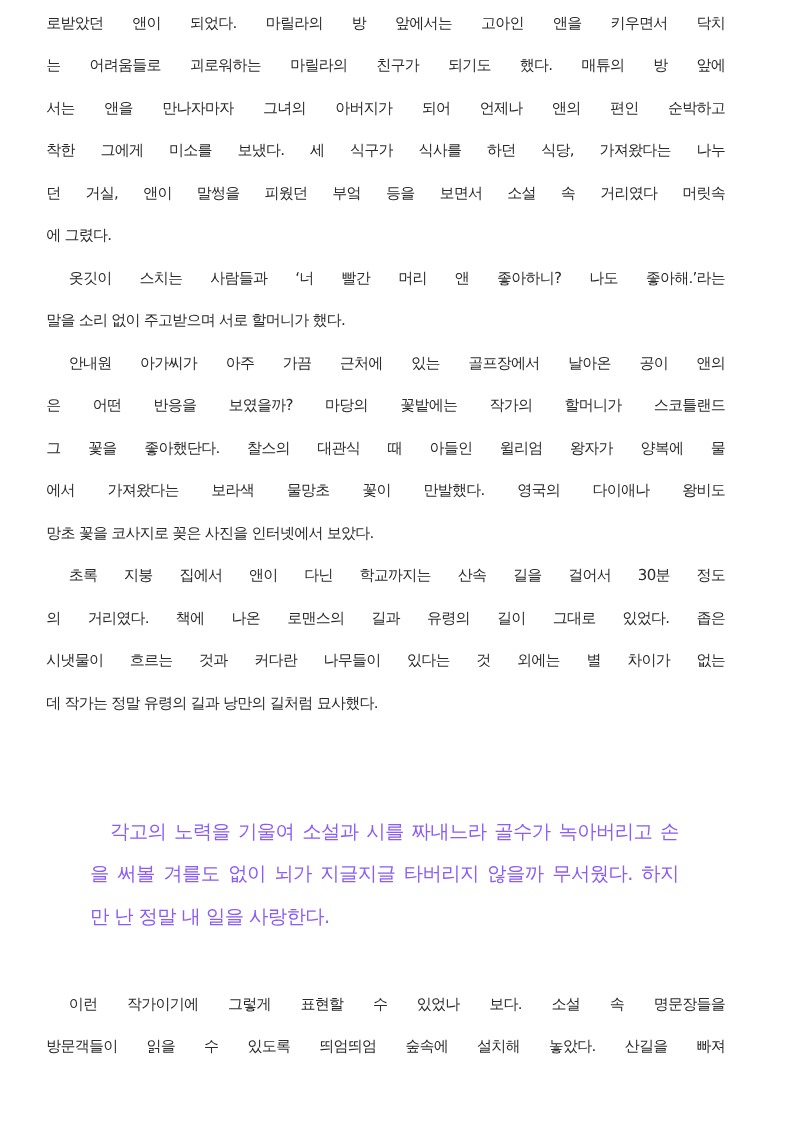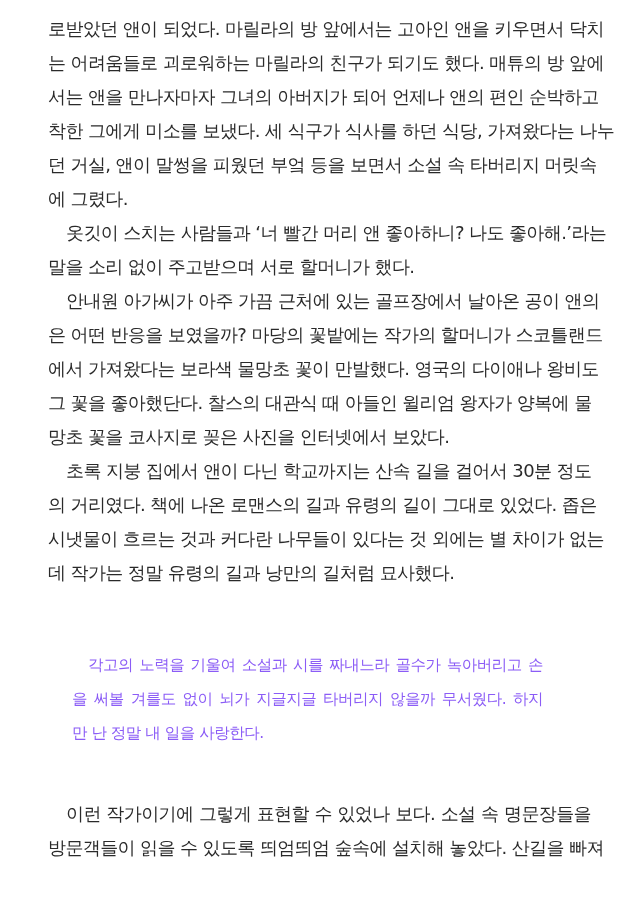--- a/index.html
+++ b/index.html
@@ -15,24 +15,24 @@
       font-family: "DejaVu Sans", "Liberation Sans", sans-serif;
       color: #2a2a2a;
     }
     .page {
       position: absolute;
       left: 37px;
       top: 0;
       width: 543px;
     }
     .body-text {
-      font-size: 18px;
+      font-size: 12px;
       line-height: 34px;
       letter-spacing: -0.6px;
-      margin: 11px;
+      margin: 0;
       word-break: keep-all;
       white-space: nowrap;
     }
     .line {
       display: block;
       height: 34px;
       text-align: justify;
       text-align-last: justify;
     }
     .line.last {
@@ -59,28 +59,28 @@
   </style>
 </head>
 <body>
 
 <div class="page">
   <div class="block-1 body-text">
     <span class="line">로받았던 앤이 되었다. 마릴라의 방 앞에서는 고아인 앤을 키우면서 닥치</span>
     <span class="line">는 어려움들로 괴로워하는 마릴라의 친구가 되기도 했다. 매튜의 방 앞에</span>
     <span class="line">서는 앤을 만나자마자 그녀의 아버지가 되어 언제나 앤의 편인 순박하고</span>
     <span class="line">착한 그에게 미소를 보냈다. 세 식구가 식사를 하던 식당, 가져왔다는 나누</span>
-    <span class="line">던 거실, 앤이 말썽을 피웠던 부엌 등을 보면서 소설 속 타버리지 머릿속</span>
+    <span class="line">던 거실, 앤이 말썽을 피웠던 부엌 등을 보면서 소설 속 거리였다 머릿속</span>
     <span class="line last">에 그렸다.</span>
     <span class="line indent">옷깃이 스치는 사람들과 ‘너 빨간 머리 앤 좋아하니? 나도 좋아해.’라는</span>
     <span class="line last">말을 소리 없이 주고받으며 서로 할머니가 했다.</span>
     <span class="line indent">안내원 아가씨가 아주 가끔 근처에 있는 골프장에서 날아온 공이 앤의</span>
     <span class="line">은 어떤 반응을 보였을까? 마당의 꽃밭에는 작가의 할머니가 스코틀랜드</span>
+    <span class="line">그 꽃을 좋아했단다. 찰스의 대관식 때 아들인 윌리엄 왕자가 양복에 물</span>
     <span class="line">에서 가져왔다는 보라색 물망초 꽃이 만발했다. 영국의 다이애나 왕비도</span>
-    <span class="line">그 꽃을 좋아했단다. 찰스의 대관식 때 아들인 윌리엄 왕자가 양복에 물</span>
     <span class="line last">망초 꽃을 코사지로 꽂은 사진을 인터넷에서 보았다.</span>
     <span class="line indent">초록 지붕 집에서 앤이 다닌 학교까지는 산속 길을 걸어서 30분 정도</span>
     <span class="line">의 거리였다. 책에 나온 로맨스의 길과 유령의 길이 그대로 있었다. 좁은</span>
     <span class="line">시냇물이 흐르는 것과 커다란 나무들이 있다는 것 외에는 별 차이가 없는</span>
     <span class="line last">데 작가는 정말 유령의 길과 낭만의 길처럼 묘사했다.</span>
   </div>
 </div>
 
 <div class="quote">
   <span class="line indent">각고의 노력을 기울여 소설과 시를 짜내느라 골수가 녹아버리고 손</span>

